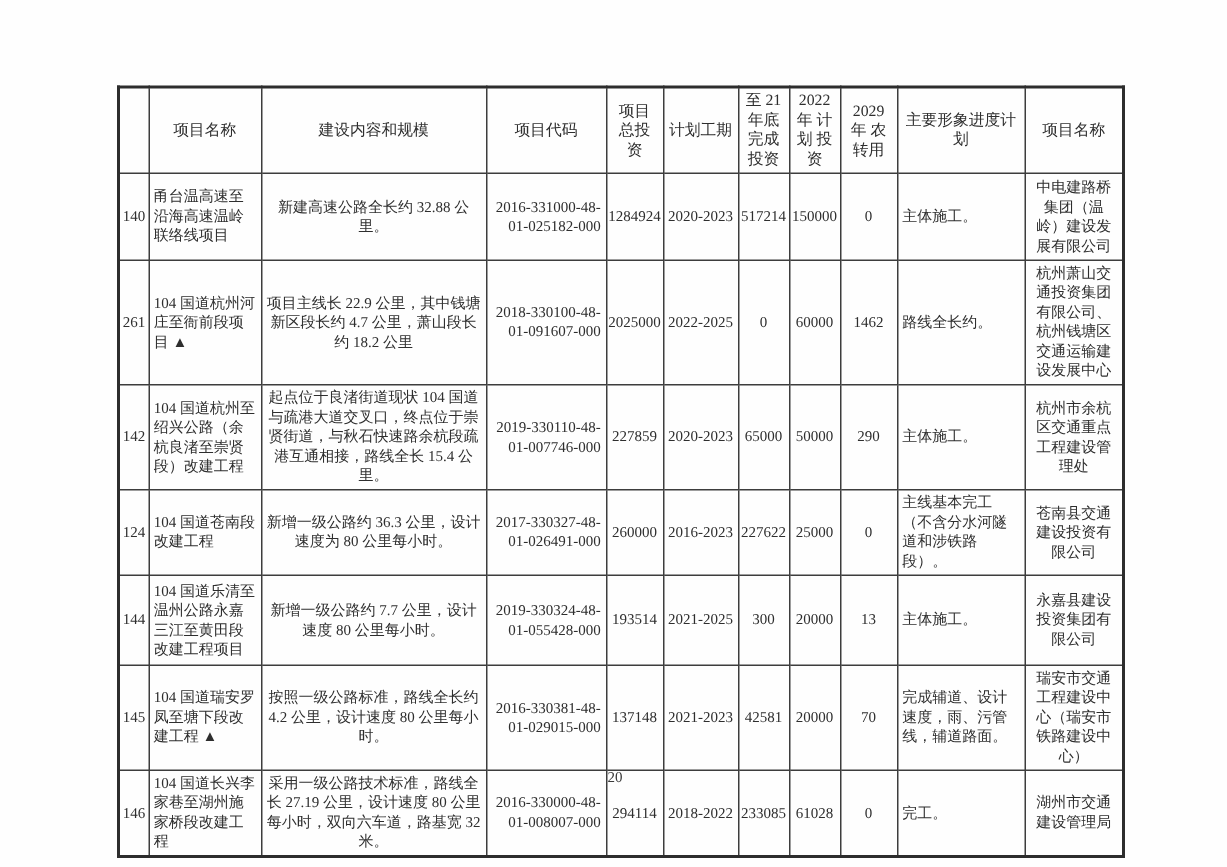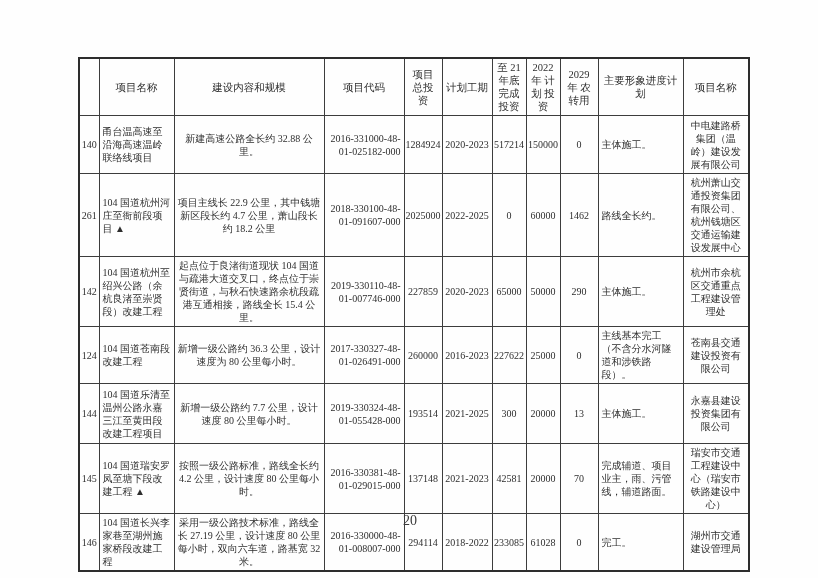--- a/index.html
+++ b/index.html
@@ -43,21 +43,21 @@
   td.col-code  { text-align: right; word-break: break-all; }
   td.col-total, td.col-period, td.col-done21, td.col-plan22, td.col-farm { text-align: center; padding: 2px 1px; }
   td.col-progress { text-align: left; }
   td.col-owner { text-align: center; }
   .page-number {
     position: absolute;
     left: 400px;
     top: 513px;
     width: 20px;
     text-align: center;
-    font-size: 14px;
+    font-size: 10px;
     color: #3a3a3a;
   }
 </style>
 </head>
 <body>
 
 <div class="page">
 
   <table class="doc-table">
     <colgroup>
@@ -157,21 +157,21 @@
         <tr style="height: 62px;">
       <td class="col-seq">145</td>
       <td class="col-name">104 国道瑞安罗凤至塘下段改建工程 ▲</td>
       <td class="col-content">按照一级公路标准，路线全长约 4.2 公里，设计速度 80 公里每小时。</td>
       <td class="col-code">2016-330381-48-01-029015-000</td>
       <td class="col-total">137148</td>
       <td class="col-period">2021-2023</td>
       <td class="col-done21">42581</td>
       <td class="col-plan22">20000</td>
       <td class="col-farm">70</td>
-      <td class="col-progress">完成辅道、项目业主，雨、污管线，辅道路面。</td>
+      <td class="col-progress">完成辅道、设计速度，雨、污管线，辅道路面。</td>
       <td class="col-owner">瑞安市交通工程建设中心（瑞安市铁路建设中心）</td>
     </tr>
         <tr style="height: 43px;">
       <td class="col-seq">146</td>
       <td class="col-name">104 国道长兴李家巷至湖州施家桥段改建工程</td>
       <td class="col-content">采用一级公路技术标准，路线全长 27.19 公里，设计速度 80 公里每小时，双向六车道，路基宽 32 米。</td>
       <td class="col-code">2016-330000-48-01-008007-000</td>
       <td class="col-total">294114</td>
       <td class="col-period">2018-2022</td>
       <td class="col-done21">233085</td>

